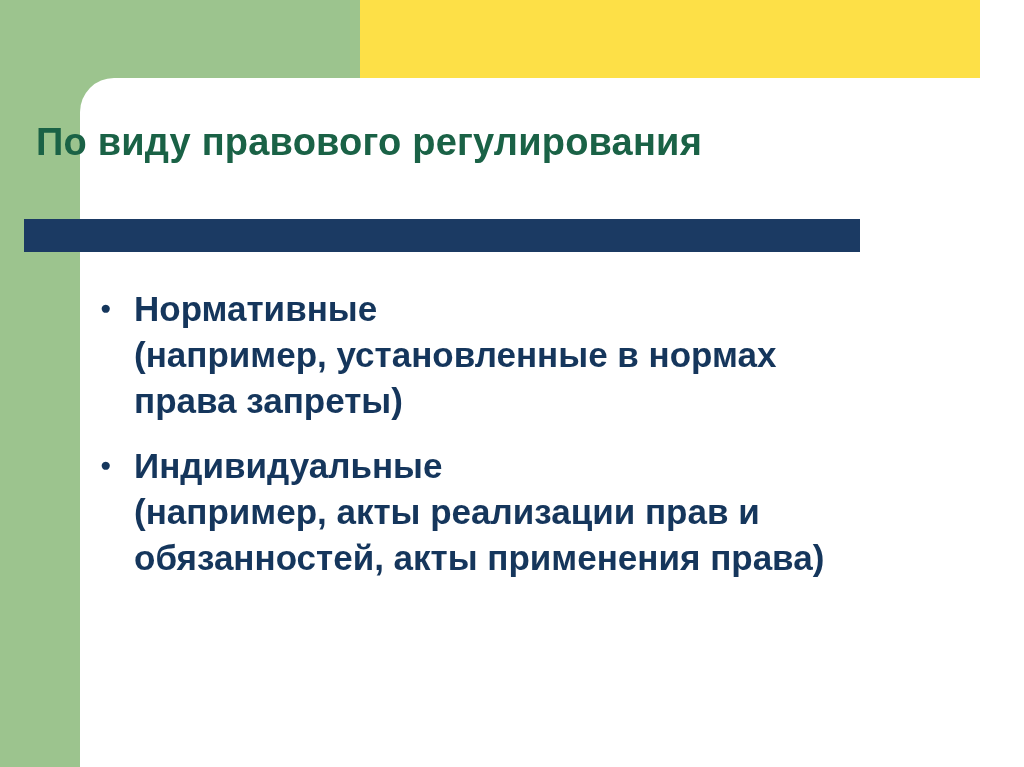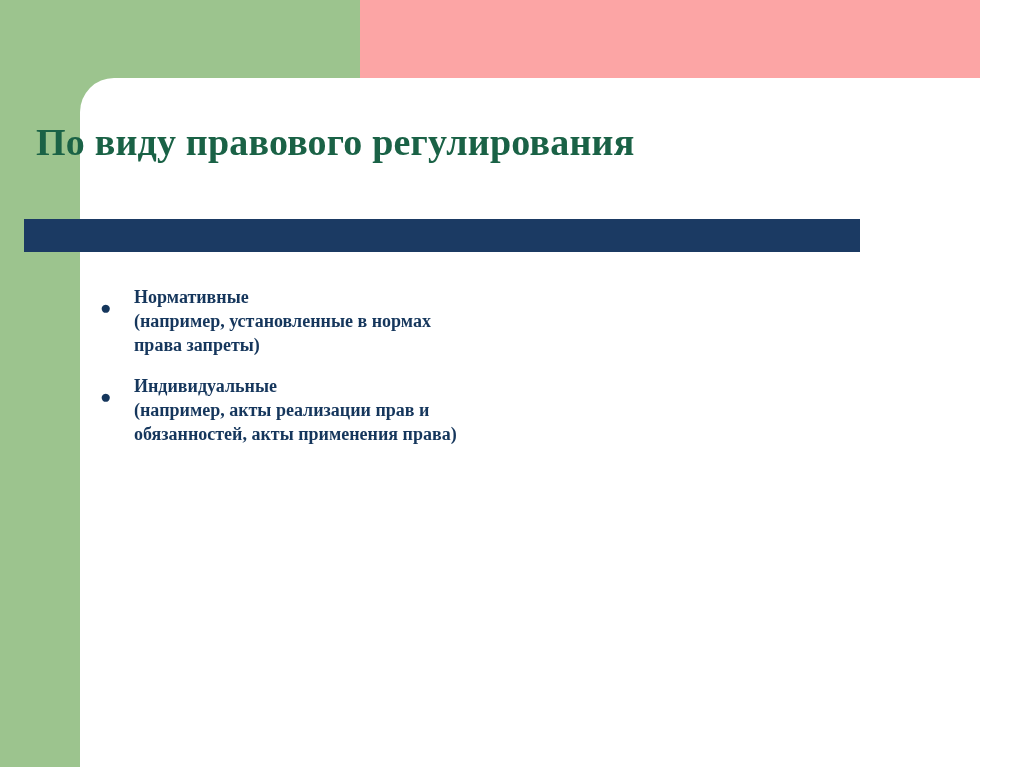--- a/index.html
+++ b/index.html
@@ -4,23 +4,23 @@
 <style>
   html, body {
     margin: 0;
     padding: 0;
     background: #ffffff;
   }
   .slide {
     position: relative;
     width: 980px;
     height: 767px;
-    background: #fca5a5;
+    background: #fde047;
     overflow: hidden;
-    font-family: Liberation Serif, serif;
+    font-family: Liberation Sans, sans-serif;
   }
   
   .green-band {
     position: absolute;
     left: 0;
     top: 0;
     width: 360px;
     height: 767px;
     background: #9cc48e;
   }
@@ -70,21 +70,21 @@
   .bullet-marker {
     flex: 0 0 auto;
     width: 34px;
     padding-top: 12px;
     font-size: 19px;
     line-height: 1;
     color: #15365c;
   }
   .bullet-text {
     flex: 1 1 auto;
-    font-size: 18px;
+    font-size: 35px;
     font-weight: bold;
     color: #15365c;
     line-height: 1.32;
     white-space: pre-line;
   }
 </style>
 </head>
 <body>
 
 <div class="slide">

